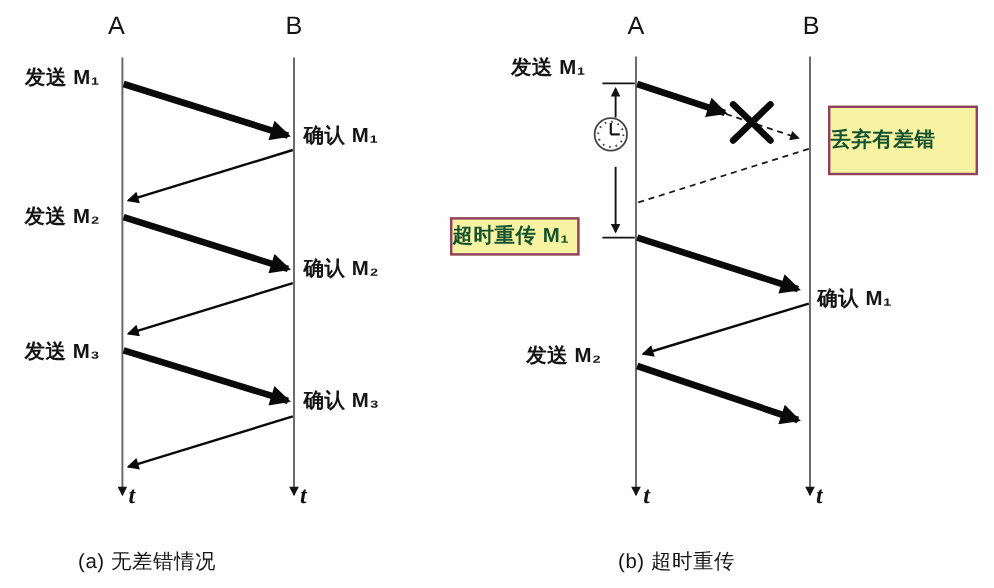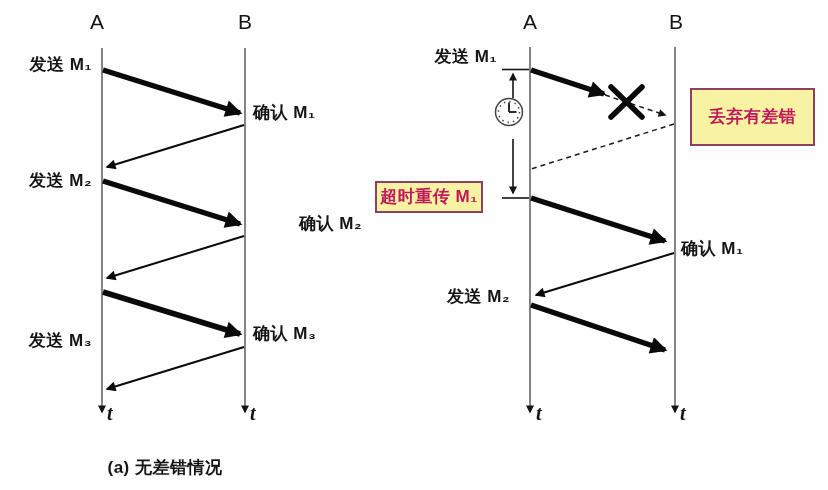--- a/index.html
+++ b/index.html
@@ -2,27 +2,27 @@
 <html><head>
 <meta charset="utf-8">
 <style>
   html,body{margin:0;padding:0;background:#ffffff;}
   .canvas{
     position:relative;width:828px;height:490px;background:#fefefe;overflow:hidden;
     font-family:"Liberation Sans","DejaVu Sans",sans-serif;color:#141414;
   }
   svg.layer{position:absolute;left:0;top:0;width:828px;height:490px;}
   .lbl{position:absolute;font-size:17px;font-weight:600;letter-spacing:.5px;white-space:nowrap;line-height:18px;}
-  .lbl.r{text-align:right;}
+  .lbl.r{text-align:center;}
   .host{position:absolute;font-size:21px;font-weight:500;letter-spacing:0;text-align:center;width:30px;line-height:24px;}
   .tlab{position:absolute;font-family:"Liberation Serif","DejaVu Serif",serif;font-style:italic;font-size:20px;font-weight:600;line-height:22px;}
-  .caption{position:absolute;font-size:17px;font-weight:700;letter-spacing:.5px;text-align:center;width:200px;line-height:20px;}
+  .caption{position:absolute;font-size:17px;font-weight:400;letter-spacing:.5px;text-align:left;width:200px;line-height:20px;}
   .ybox{
     position:absolute;box-sizing:border-box;background:#f8f3a2;border:2px solid #8d4060;
-    text-align:center;font-size:17px;font-weight:600;letter-spacing:.5px;color:#be185d;
+    font-size:17px;font-weight:600;letter-spacing:.5px;color:#14532d;
     display:flex;flex-direction:column;justify-content:center;line-height:24px;
   }
 </style>
 </head>
 <body>
 
 <div class="canvas">
 
   <svg class="layer" viewBox="0 0 828 490">
     <defs>
@@ -76,22 +76,22 @@
     <line x1="674" y1="253" x2="536" y2="295" stroke="#0a0a0a" stroke-width="2" marker-end="url(#headSmall)"></line>
     <line x1="531" y1="305" x2="665" y2="350" stroke="#0a0a0a" stroke-width="5.5" marker-end="url(#headBig)"></line>
   </svg>
 
   <div class="host" style="left:82px;top:10px;">A</div>
   <div class="host" style="left:230px;top:10px;">B</div>
 
   <div class="lbl r" style="left:12px;top:56px;width:80px;">发送 M₁</div>
   <div class="lbl" style="left:253px;top:104px;">确认 M₁</div>
   <div class="lbl r" style="left:12px;top:172px;width:80px;">发送 M₂</div>
-  <div class="lbl" style="left:253px;top:215px;margin-left:46px;">确认 M₂</div>
-  <div class="lbl r" style="left:12px;top:284px;width:80px;margin-top:48px;">发送 M₃</div>
+  <div class="lbl" style="left:253px;top:215px;">确认 M₂</div>
+  <div class="lbl r" style="left:12px;top:284px;width:80px;">发送 M₃</div>
   <div class="lbl" style="left:253px;top:325px;">确认 M₃</div>
 
   <div class="tlab" style="left:107px;top:402px;">t</div>
   <div class="tlab" style="left:250px;top:402px;">t</div>
 
   <div class="caption" style="left:65px;top:458px;">(a) 无差错情况</div>
 
   <div class="host" style="left:515px;top:10px;">A</div>
   <div class="host" style="left:661px;top:10px;">B</div>
 
@@ -104,14 +104,15 @@
   <div class="ybox" style="left:690px;top:88px;width:125px;height:58px;">
     <div>丢弃有差错</div>
   </div>
 
   <div class="lbl" style="left:681px;top:240px;">确认 M₁</div>
   <div class="lbl r" style="left:430px;top:288px;width:80px;">发送 M₂</div>
 
   <div class="tlab" style="left:536px;top:402px;">t</div>
   <div class="tlab" style="left:680px;top:402px;">t</div>
 
+  <div class="caption" style="left:515px;top:458px;">(b) 超时重传</div>
 
 </div>
 
 </body></html>

